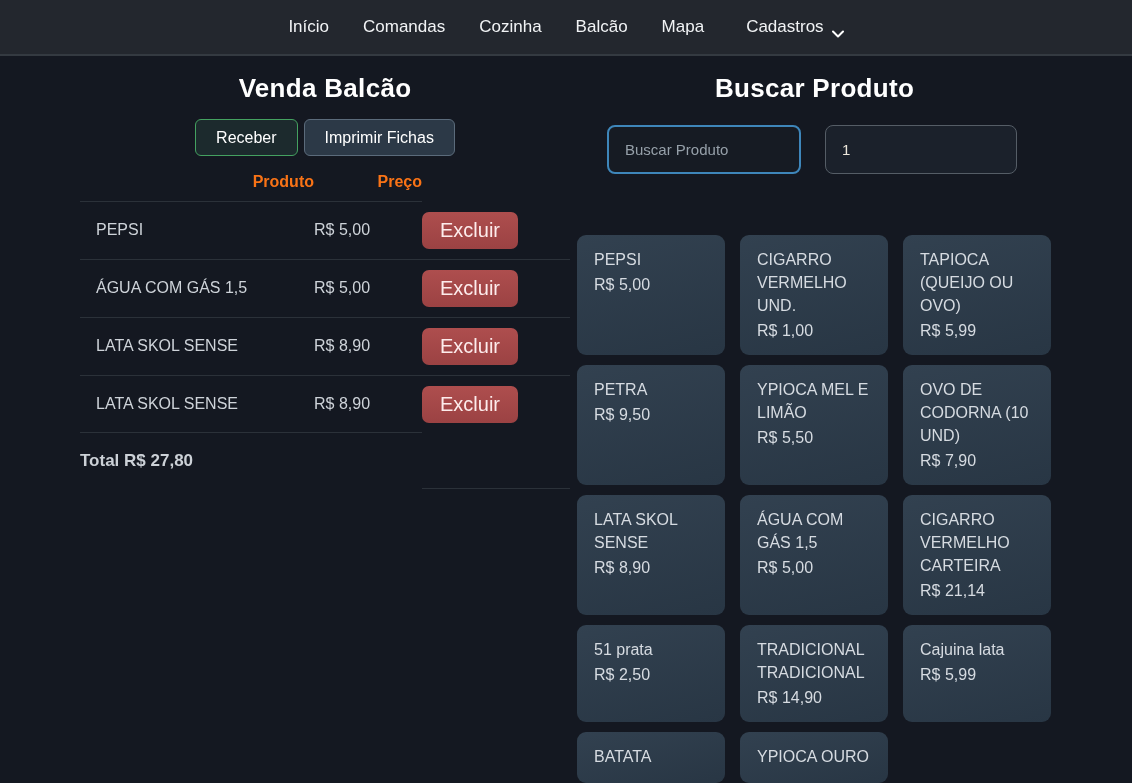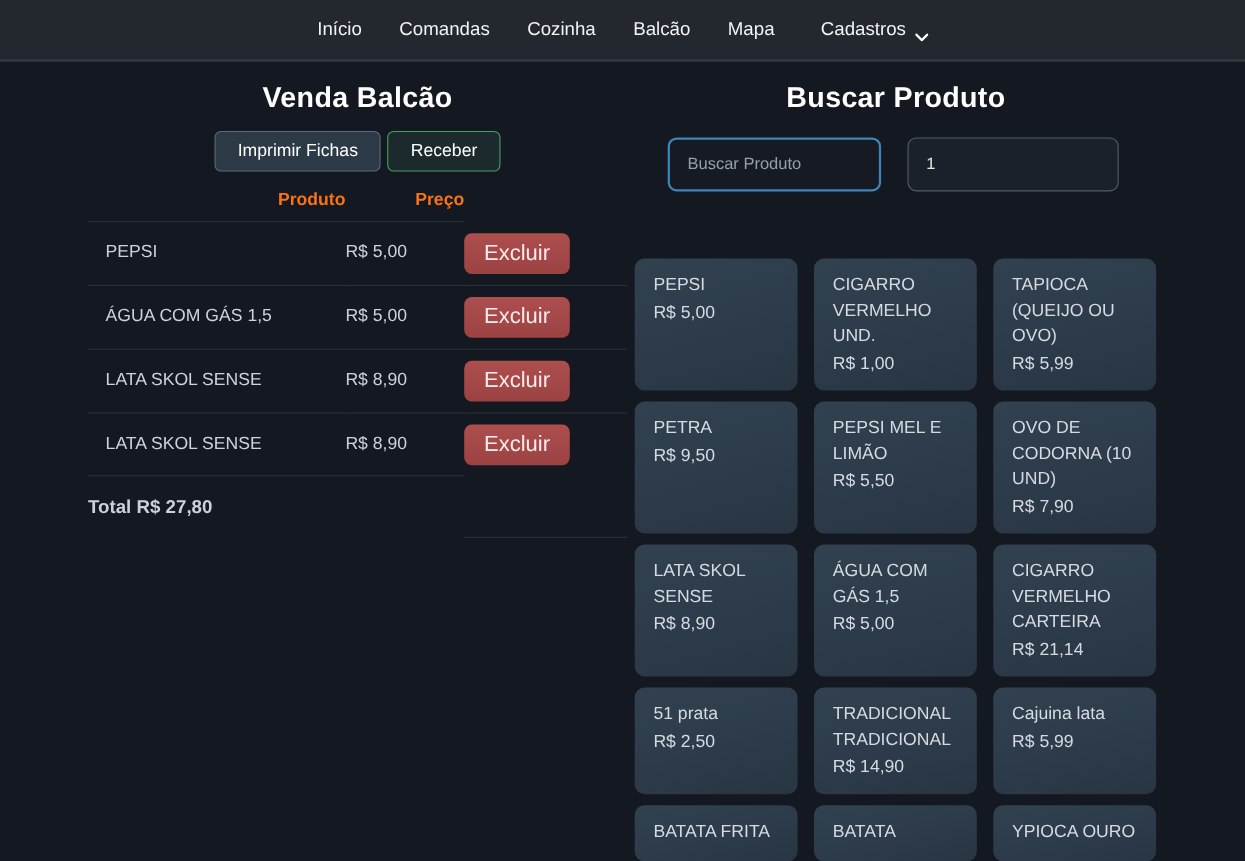--- a/index.html
+++ b/index.html
@@ -104,22 +104,22 @@
     </span>
   </a>
 </nav>
 
 <div class="main">
 
   <section class="left-panel">
     <h1 class="panel-title">Venda Balcão</h1>
 
     <div class="actions">
+      <button class="btn btn-receive">Receber</button>
       <button class="btn btn-print">Imprimir Fichas</button>
-      <button class="btn btn-receive">Receber</button>
     </div>
 
     <table class="sale-table">
       <colgroup>
           <col class="c-prod">
           <col class="c-price">
           <col>
         </colgroup>
       <thead>
         <tr>
@@ -186,21 +186,21 @@
       </div>
         <div class="product-card">
         <span class="product-name">TAPIOCA (QUEIJO OU OVO)</span>
         <span class="product-price">R$ 5,99</span>
       </div>
         <div class="product-card">
         <span class="product-name">PETRA</span>
         <span class="product-price">R$ 9,50</span>
       </div>
         <div class="product-card">
-        <span class="product-name">PEPSI MEL E LIMÃO</span>
+        <span class="product-name">YPIOCA MEL E LIMÃO</span>
         <span class="product-price">R$ 5,50</span>
       </div>
         <div class="product-card">
         <span class="product-name">OVO DE CODORNA (10 UND)</span>
         <span class="product-price">R$ 7,90</span>
       </div>
         <div class="product-card">
         <span class="product-name">LATA SKOL SENSE</span>
         <span class="product-price">R$ 8,90</span>
       </div>
@@ -218,24 +218,20 @@
       </div>
         <div class="product-card">
         <span class="product-name">TRADICIONAL TRADICIONAL</span>
         <span class="product-price">R$ 14,90</span>
       </div>
         <div class="product-card">
         <span class="product-name">Cajuina lata</span>
         <span class="product-price">R$ 5,99</span>
       </div>
         <div class="product-card">
-        <span class="product-name">BATATA FRITA</span>
-        <span class="product-price"></span>
-      </div>
-        <div class="product-card">
         <span class="product-name">BATATA</span>
         <span class="product-price"></span>
       </div>
         <div class="product-card">
         <span class="product-name">YPIOCA OURO</span>
         <span class="product-price"></span>
       </div>
       </div>
   </section>
 

